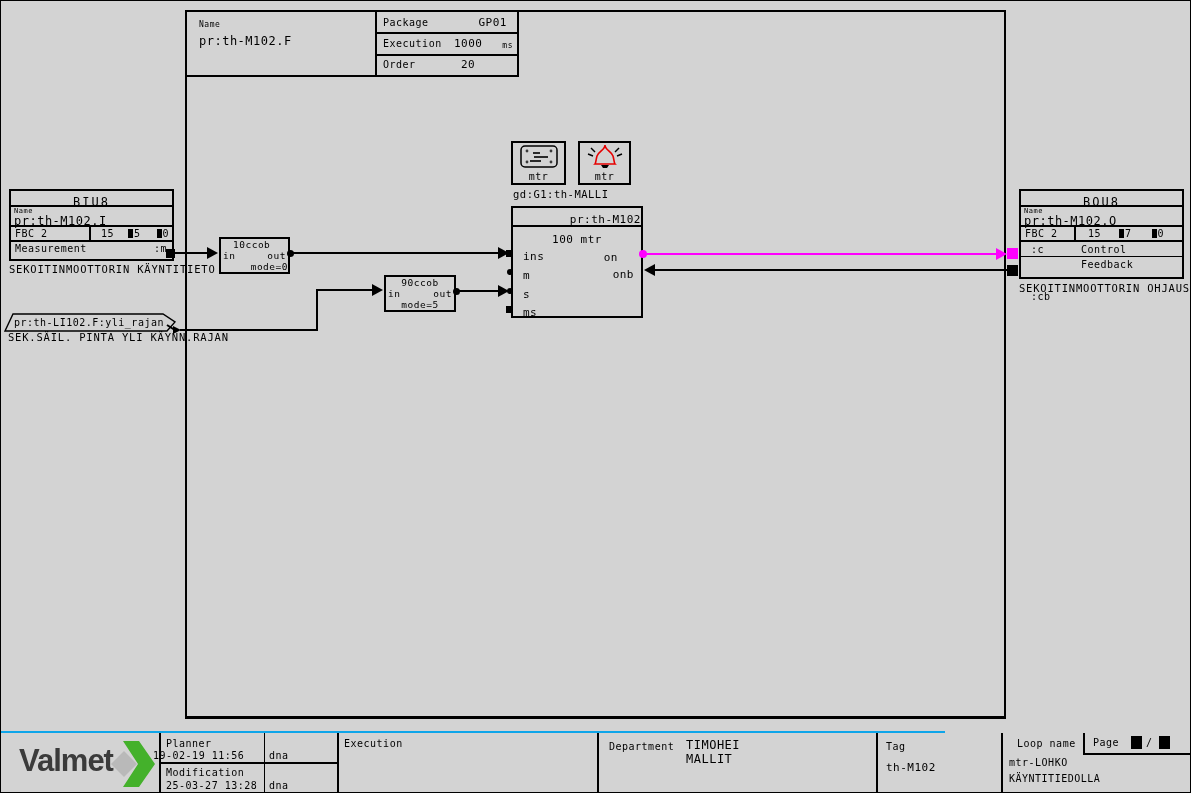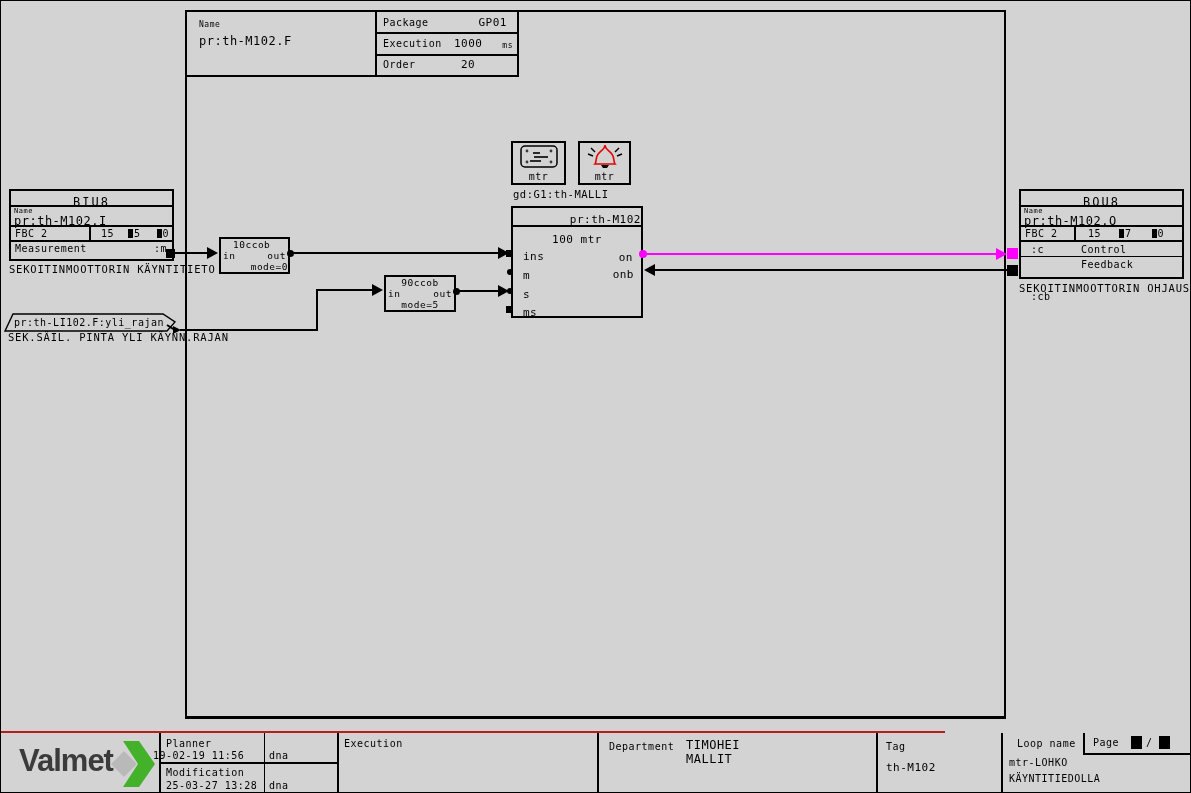--- a/index.html
+++ b/index.html
@@ -131,21 +131,21 @@
 
   <div class="box" style="left:510px;top:205px;width:132px;height:112px;">
     <div class="row" style="height:19px;border-bottom:2px solid #000;text-align:right;">
       <span class="t11" style="line-height:19px;">pr:th-M102</span>
     </div>
     <div class="t11 abs" style="left:0;right:0;top:25px;text-align:center;">100 mtr</div>
     <div class="t11 abs" style="left:10px;top:42px;">ins</div>
     <div class="t11 abs" style="left:10px;top:61px;">m</div>
     <div class="t11 abs" style="left:10px;top:80px;">s</div>
     <div class="t11 abs" style="left:10px;top:98px;">ms</div>
-    <div class="t11 abs" style="right:8px;top:43px;">on</div>
+    <div class="t11 abs" style="right:23px;top:43px;">on</div>
     <div class="t11 abs" style="right:7px;top:60px;">onb</div>
   </div>
 
   <div class="box" style="left:1018px;top:188px;width:165px;height:90px;">
     <div class="row" style="height:16px;border-bottom:2px solid #000;text-align:center;">
       <span class="t12" style="letter-spacing:2px;">BOU8</span>
     </div>
     <div class="row" style="height:20px;border-bottom:2px solid #000;">
       <span class="t8 abs" style="left:3px;top:0px;font-size:7px;">Name</span>
       <span class="t12 abs" style="left:3px;top:7px;">pr:th-M102.O</span>
@@ -193,21 +193,21 @@
 
   <div class="dotM" style="left:638px;top:249px;width:8px;height:8px;"></div>
   <div class="wireM" style="left:646px;top:252px;width:352px;height:2px;"></div>
   <div class="ah-rM" style="left:995px;top:247px;"></div>
   <div class="sqM" style="left:1006px;top:247px;width:11px;height:11px;"></div>
 
   <div class="ah-l" style="left:643px;top:263px;"></div>
   <div class="wire" style="left:654px;top:268px;width:352px;height:2px;"></div>
   <div class="sq" style="left:1006px;top:264px;width:11px;height:11px;"></div>
 
-  <div class="abs" style="left:0;top:730px;width:944px;height:61px;border-top:2px solid #b91c1c;box-sizing:border-box;">
+  <div class="abs" style="left:0;top:730px;width:944px;height:61px;border-top:2px solid #0ea5e9;box-sizing:border-box;">
     <div class="vline" style="left:158px;top:0;height:59px;width:2px;background:#000;"></div>
     <div class="vline" style="left:263px;top:0;height:59px;"></div>
     <div class="vline" style="left:336px;top:0;height:59px;width:2px;background:#000;"></div>
     <div class="vline" style="left:596px;top:0;height:59px;width:2px;background:#000;"></div>
     <div class="vline" style="left:875px;top:0;height:59px;width:2px;background:#000;"></div>
     <div class="vline" style="left:1000px;top:0;height:59px;width:2px;background:#000;"></div>
     <div class="hline" style="left:158px;top:29px;width:178px;height:2px;background:#000;"></div>
 
     <div class="abs" style="left:18px;top:10px;">
       <span class="logo-text">Valmet</span>

